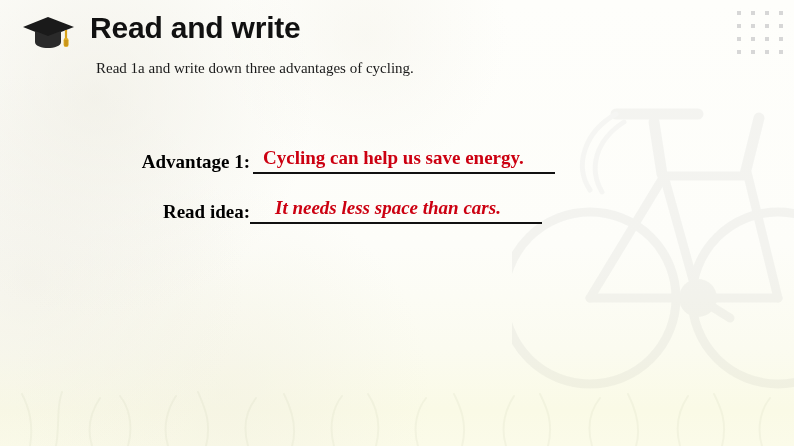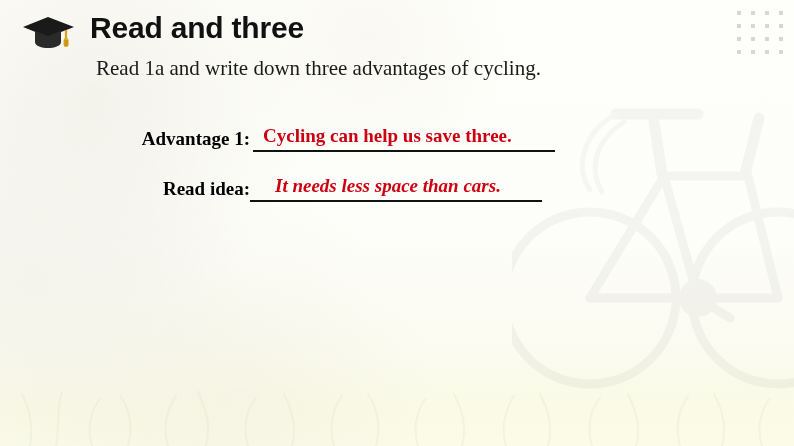--- a/index.html
+++ b/index.html
@@ -92,21 +92,21 @@
     color: #111111;
     letter-spacing: -0.2px;
     white-space: nowrap;
   }
 
   .page-subtitle {
     position: absolute;
     left: 96px;
     top: 57px;
     font-family: "Liberation Serif", serif;
-    font-size: 21px;
+    font-size: 15px;
     line-height: 22px;
     color: #1a1a1a;
     white-space: nowrap;
   }
 
   
   .dot-grid {
     position: absolute;
     right: 11px;
     top: 11px;
@@ -127,21 +127,21 @@
     position: absolute;
     left: 0;
     top: 124px;
     width: 100%;
   }
 
   .answer-row {
     position: relative;
     height: 50px;
     display: flex;
-    align-items: flex-start;
+    align-items: flex-end;
   }
 
   .answer-label {
     width: 250px;
     flex: 0 0 250px;
     text-align: right;
     font-family: "Liberation Serif", serif;
     font-weight: bold;
     font-size: 19px;
     line-height: 24px;
@@ -245,21 +245,21 @@
 
         <path d="M13 18 L13 29 C13 33 20 35 26 35 C32 35 39 33 39 29 L39 18 L26 23 Z" fill="#2a2a2a"></path>
 
         <path d="M44 17 L44 26" stroke="#d8a21c" stroke-width="2.2" fill="none"></path>
 
         <rect x="41.6" y="25" width="5" height="9" rx="2.2" fill="#e0ae24"></rect>
         <rect x="42.4" y="27" width="3.4" height="6" fill="#c9951a"></rect>
       </svg>
     </div>
 
-    <div class="page-title">Read and three</div>
+    <div class="page-title">Read and write</div>
     <div class="page-subtitle">Read 1a and write down three advantages of cycling.</div>
 
     <div class="dot-grid">
       <span class="dot"></span>
       <span class="dot"></span>
       <span class="dot"></span>
       <span class="dot"></span>
       <span class="dot"></span>
       <span class="dot"></span>
       <span class="dot"></span>
@@ -273,21 +273,21 @@
       <span class="dot"></span>
       <span class="dot"></span>
     </div>
   </div>
 
   <div class="answers">
 
     <div class="answer-row row-1">
       <div class="answer-label">Advantage 1:</div>
       <div class="answer-field">
-        <span class="answer-text">Cycling can help us save three.</span>
+        <span class="answer-text">Cycling can help us save energy.</span>
       </div>
     </div>
 
 
 
     <div class="answer-row row-4">
       <div class="answer-label">Read idea:</div>
       <div class="answer-field">
         <span class="answer-text">It needs less space than cars.</span>
       </div>

